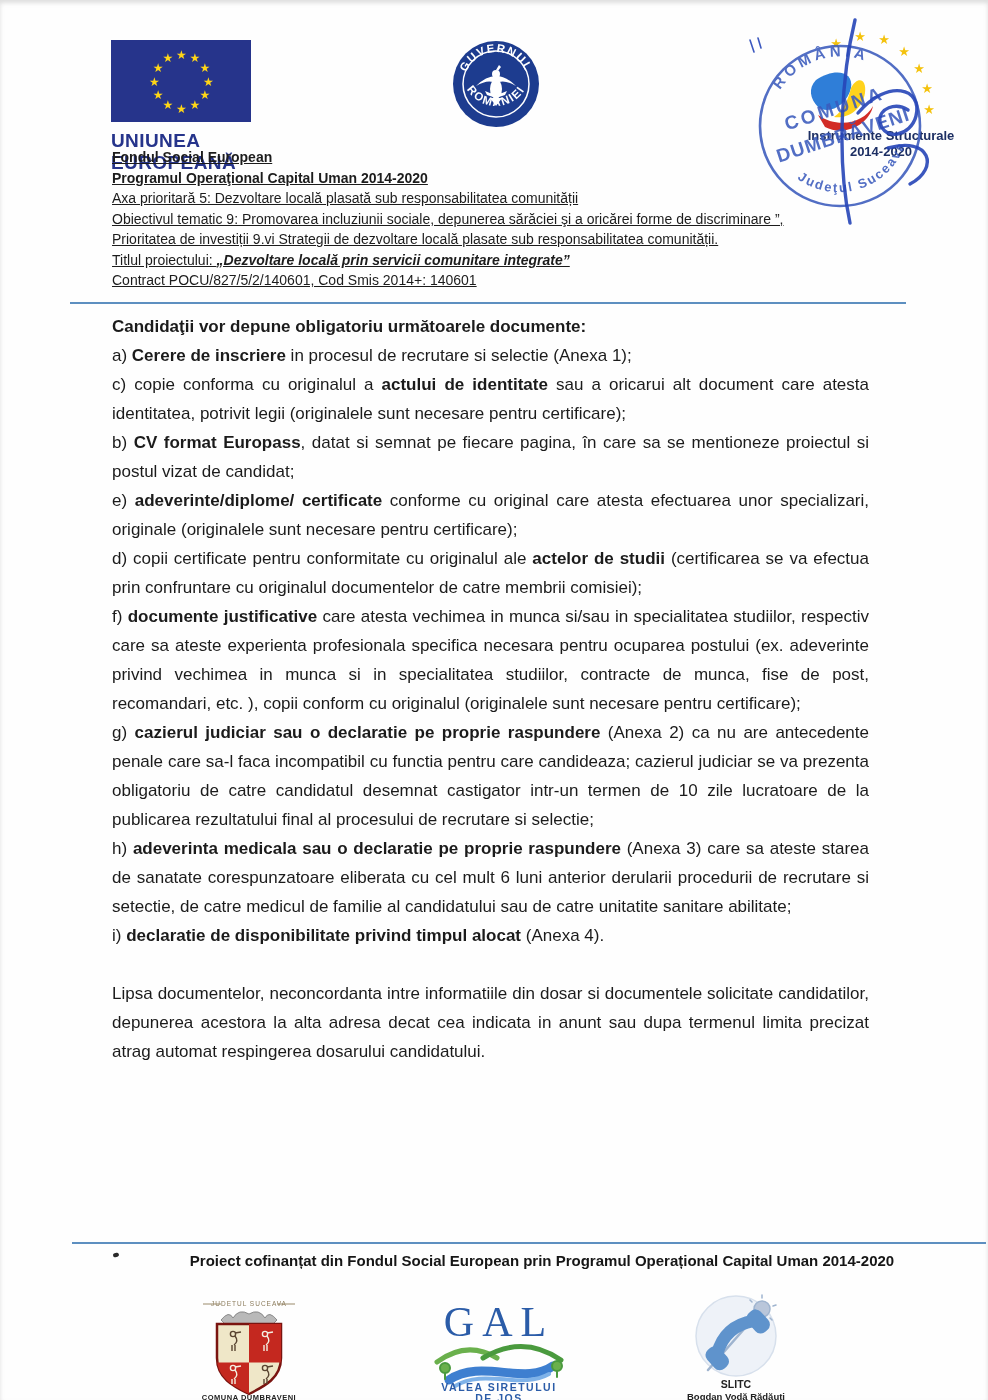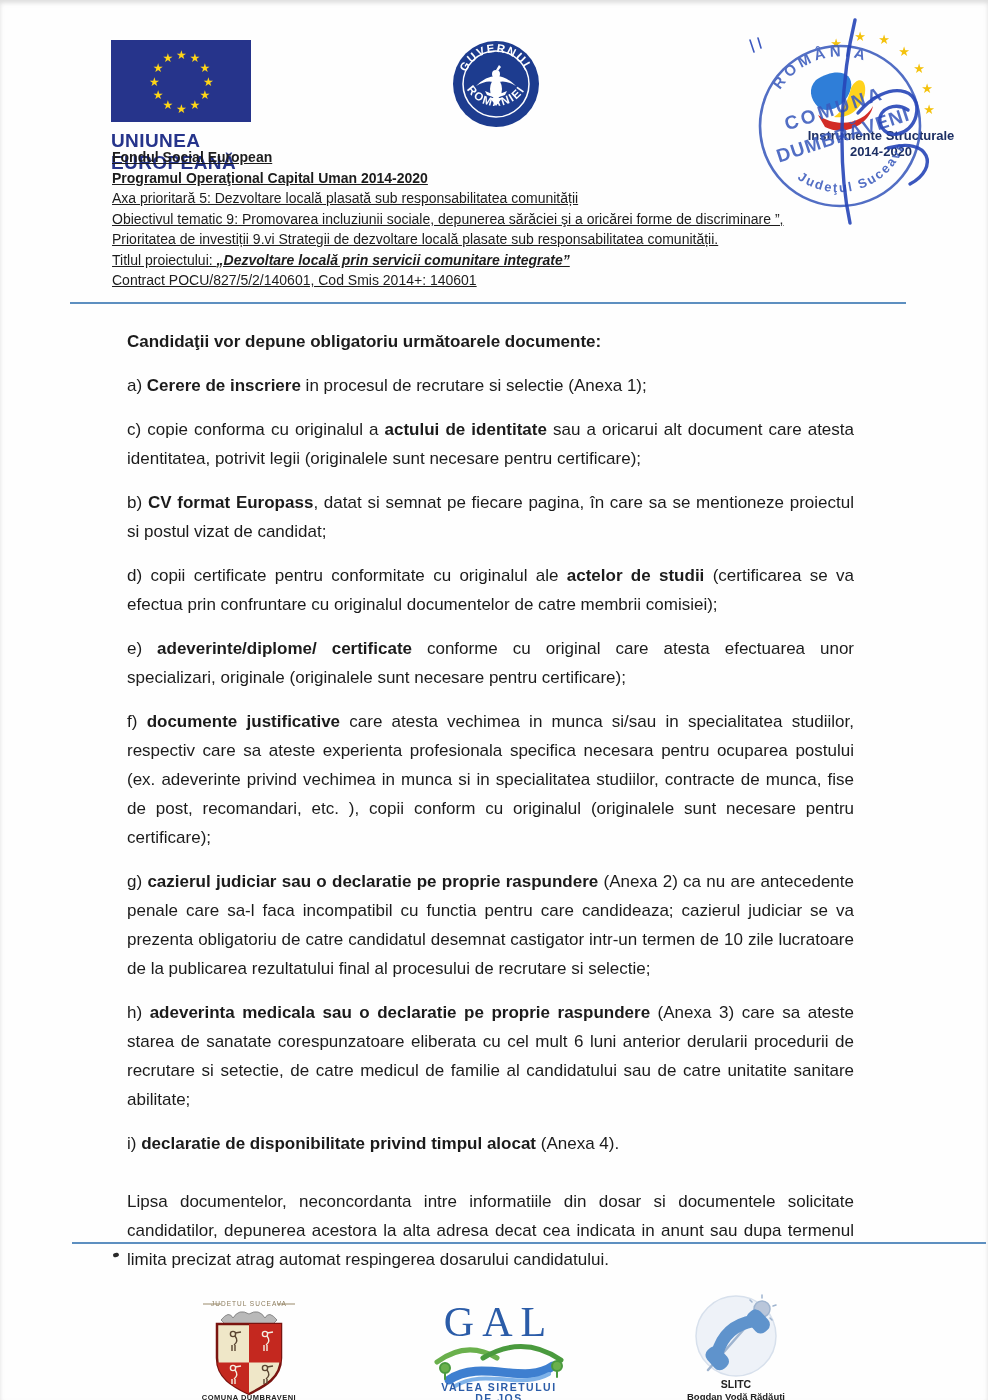--- a/index.html
+++ b/index.html
@@ -21,21 +21,21 @@
   
   .prog-block{position:absolute;left:112px;top:147px;width:770px;}
   .prog-block p{margin:0;font-size:14px;line-height:20.5px;color:#1c1c1c;text-decoration:underline;}
 
   .rule{position:absolute;height:2px;background:#5d8fc0;}
   .rule-top{left:70px;top:302px;width:836px;}
   .rule-bottom{left:72px;top:1242px;width:914px;}
 
   
   .body-block{position:absolute;left:112px;top:312px;width:757px;}
-  .body-block p{margin:15px;font-size:17px;line-height:29px;text-align:justify;color:#1b1b1b;}
+  .body-block p{margin:0;font-size:17px;line-height:29px;text-align:justify;color:#1b1b1b;}
   .body-block p.gap{margin-top:29px;}
 
   
   .foot-note{position:absolute;left:96px;top:1252px;width:892px;text-align:center;
     font-size:15px;font-weight:bold;color:#161616;}
   .coat-logo{position:absolute;left:195px;top:1296px;}
   .gal-logo{position:absolute;left:425px;top:1292px;}
   .slitc-logo{position:absolute;left:678px;top:1292px;}
   .speck{position:absolute;left:113px;top:1253px;width:6px;height:4px;background:#2a2a2a;
     border-radius:2px;transform:rotate(-15deg);}
@@ -143,31 +143,32 @@
       <p class="hline"><span>Contract POCU/827/5/2/140601, Cod Smis 2014+: 140601</span></p>
     </div>
 
   <div class="rule rule-top"></div>
 
   <div class="body-block">
       <p class="bpar"><span class="b">Candidaţii vor depune obligatoriu următoarele documente:</span></p>
       <p class="bpar"><span>a) </span><span class="b">Cerere de inscriere</span><span> in procesul de recrutare si selectie (Anexa 1);</span></p>
       <p class="bpar"><span>c) copie conforma cu originalul a </span><span class="b">actului de identitate</span><span> sau a oricarui alt document care atesta identitatea, potrivit legii (originalele sunt necesare pentru certificare);</span></p>
       <p class="bpar"><span>b) </span><span class="b">CV format Europass</span><span>, datat si semnat pe fiecare pagina, în care sa se mentioneze proiectul si postul vizat de candidat;</span></p>
+      <p class="bpar"><span>e) </span><span class="b">adeverinte/diplome/ certificate</span><span> conforme cu original care atesta efectuarea unor specializari, originale (originalele sunt necesare pentru certificare);</span></p>
       <p class="bpar"><span>d) copii certificate pentru conformitate cu originalul ale </span><span class="b">actelor de studii</span><span> (certificarea se va efectua prin confruntare cu originalul documentelor de catre membrii comisiei);</span></p>
-      <p class="bpar"><span>e) </span><span class="b">adeverinte/diplome/ certificate</span><span> conforme cu original care atesta efectuarea unor specializari, originale (originalele sunt necesare pentru certificare);</span></p>
       <p class="bpar"><span>f) </span><span class="b">documente justificative</span><span> care atesta vechimea in munca si/sau in specialitatea studiilor, respectiv care sa ateste experienta profesionala specifica necesara pentru ocuparea postului (ex. adeverinte privind vechimea in munca si in specialitatea studiilor, contracte de munca, fise de post, recomandari, etc. ), copii conform cu originalul (originalele sunt necesare pentru certificare);</span></p>
       <p class="bpar"><span>g) </span><span class="b">cazierul judiciar sau o declaratie pe proprie raspundere</span><span> (Anexa 2) ca nu are antecedente penale care sa-l faca incompatibil cu functia pentru care candideaza; cazierul judiciar se va prezenta obligatoriu de catre candidatul desemnat castigator intr-un termen de 10 zile lucratoare de la publicarea rezultatului final al procesului de recrutare si selectie;</span></p>
       <p class="bpar"><span>h) </span><span class="b">adeverinta medicala sau o declaratie pe proprie raspundere</span><span> (Anexa 3) care sa ateste starea de sanatate corespunzatoare eliberata cu cel mult 6 luni anterior derularii procedurii de recrutare si setectie, de catre medicul de familie al candidatului sau de catre unitatite sanitare abilitate;</span></p>
       <p class="bpar"><span>i) </span><span class="b">declaratie de disponibilitate privind timpul alocat</span><span> (Anexa 4).</span></p>
       <p class="bpar gap"><span>Lipsa documentelor, neconcordanta intre informatiile din dosar si documentele solicitate candidatilor, depunerea acestora la alta adresa decat cea indicata in anunt sau dupa termenul limita precizat atrag automat respingerea dosarului candidatului.</span></p>
     </div>
 
   <div class="rule rule-bottom"></div>
 
+  <div class="foot-note">Proiect cofinanțat din Fondul Social European prin Programul Operațional Capital Uman 2014-2020</div>
 
   <svg class="coat-logo" width="108" height="106" viewBox="0 0 108 106">
     <text x="54" y="10" font-size="6.5" fill="#8a7a5a" text-anchor="middle" letter-spacing="1">JUDETUL SUCEAVA</text>
     <path d="M8,8 h18 M82,8 h18" stroke="#9a8a6a" stroke-width="1"></path>
     <g>
       <path d="M26,24 q8,-10 12,-2 q6,-10 16,-4 q10,-6 16,4 q4,-8 12,2 l-4,4 h-48 Z" fill="#b9b9b9" stroke="#777" stroke-width="0.8"></path>
       <path d="M22,28 h64 v34 c0,20 -16,28 -32,36 c-16,-8 -32,-16 -32,-36 Z" fill="#efe7c8" stroke="#7a1410" stroke-width="2.5"></path>
       <path d="M54,28 h32 v34 c0,2 -0.1,3 -0.3,4.5 H54 Z" fill="#c4281f"></path>
       <path d="M22,62 c0,1.6 0.1,3.1 0.3,4.5 H54 V98 c-16,-8 -32,-16 -32,-36 Z" fill="#c4281f"></path>
       <g stroke-width="1.4" fill="none">

